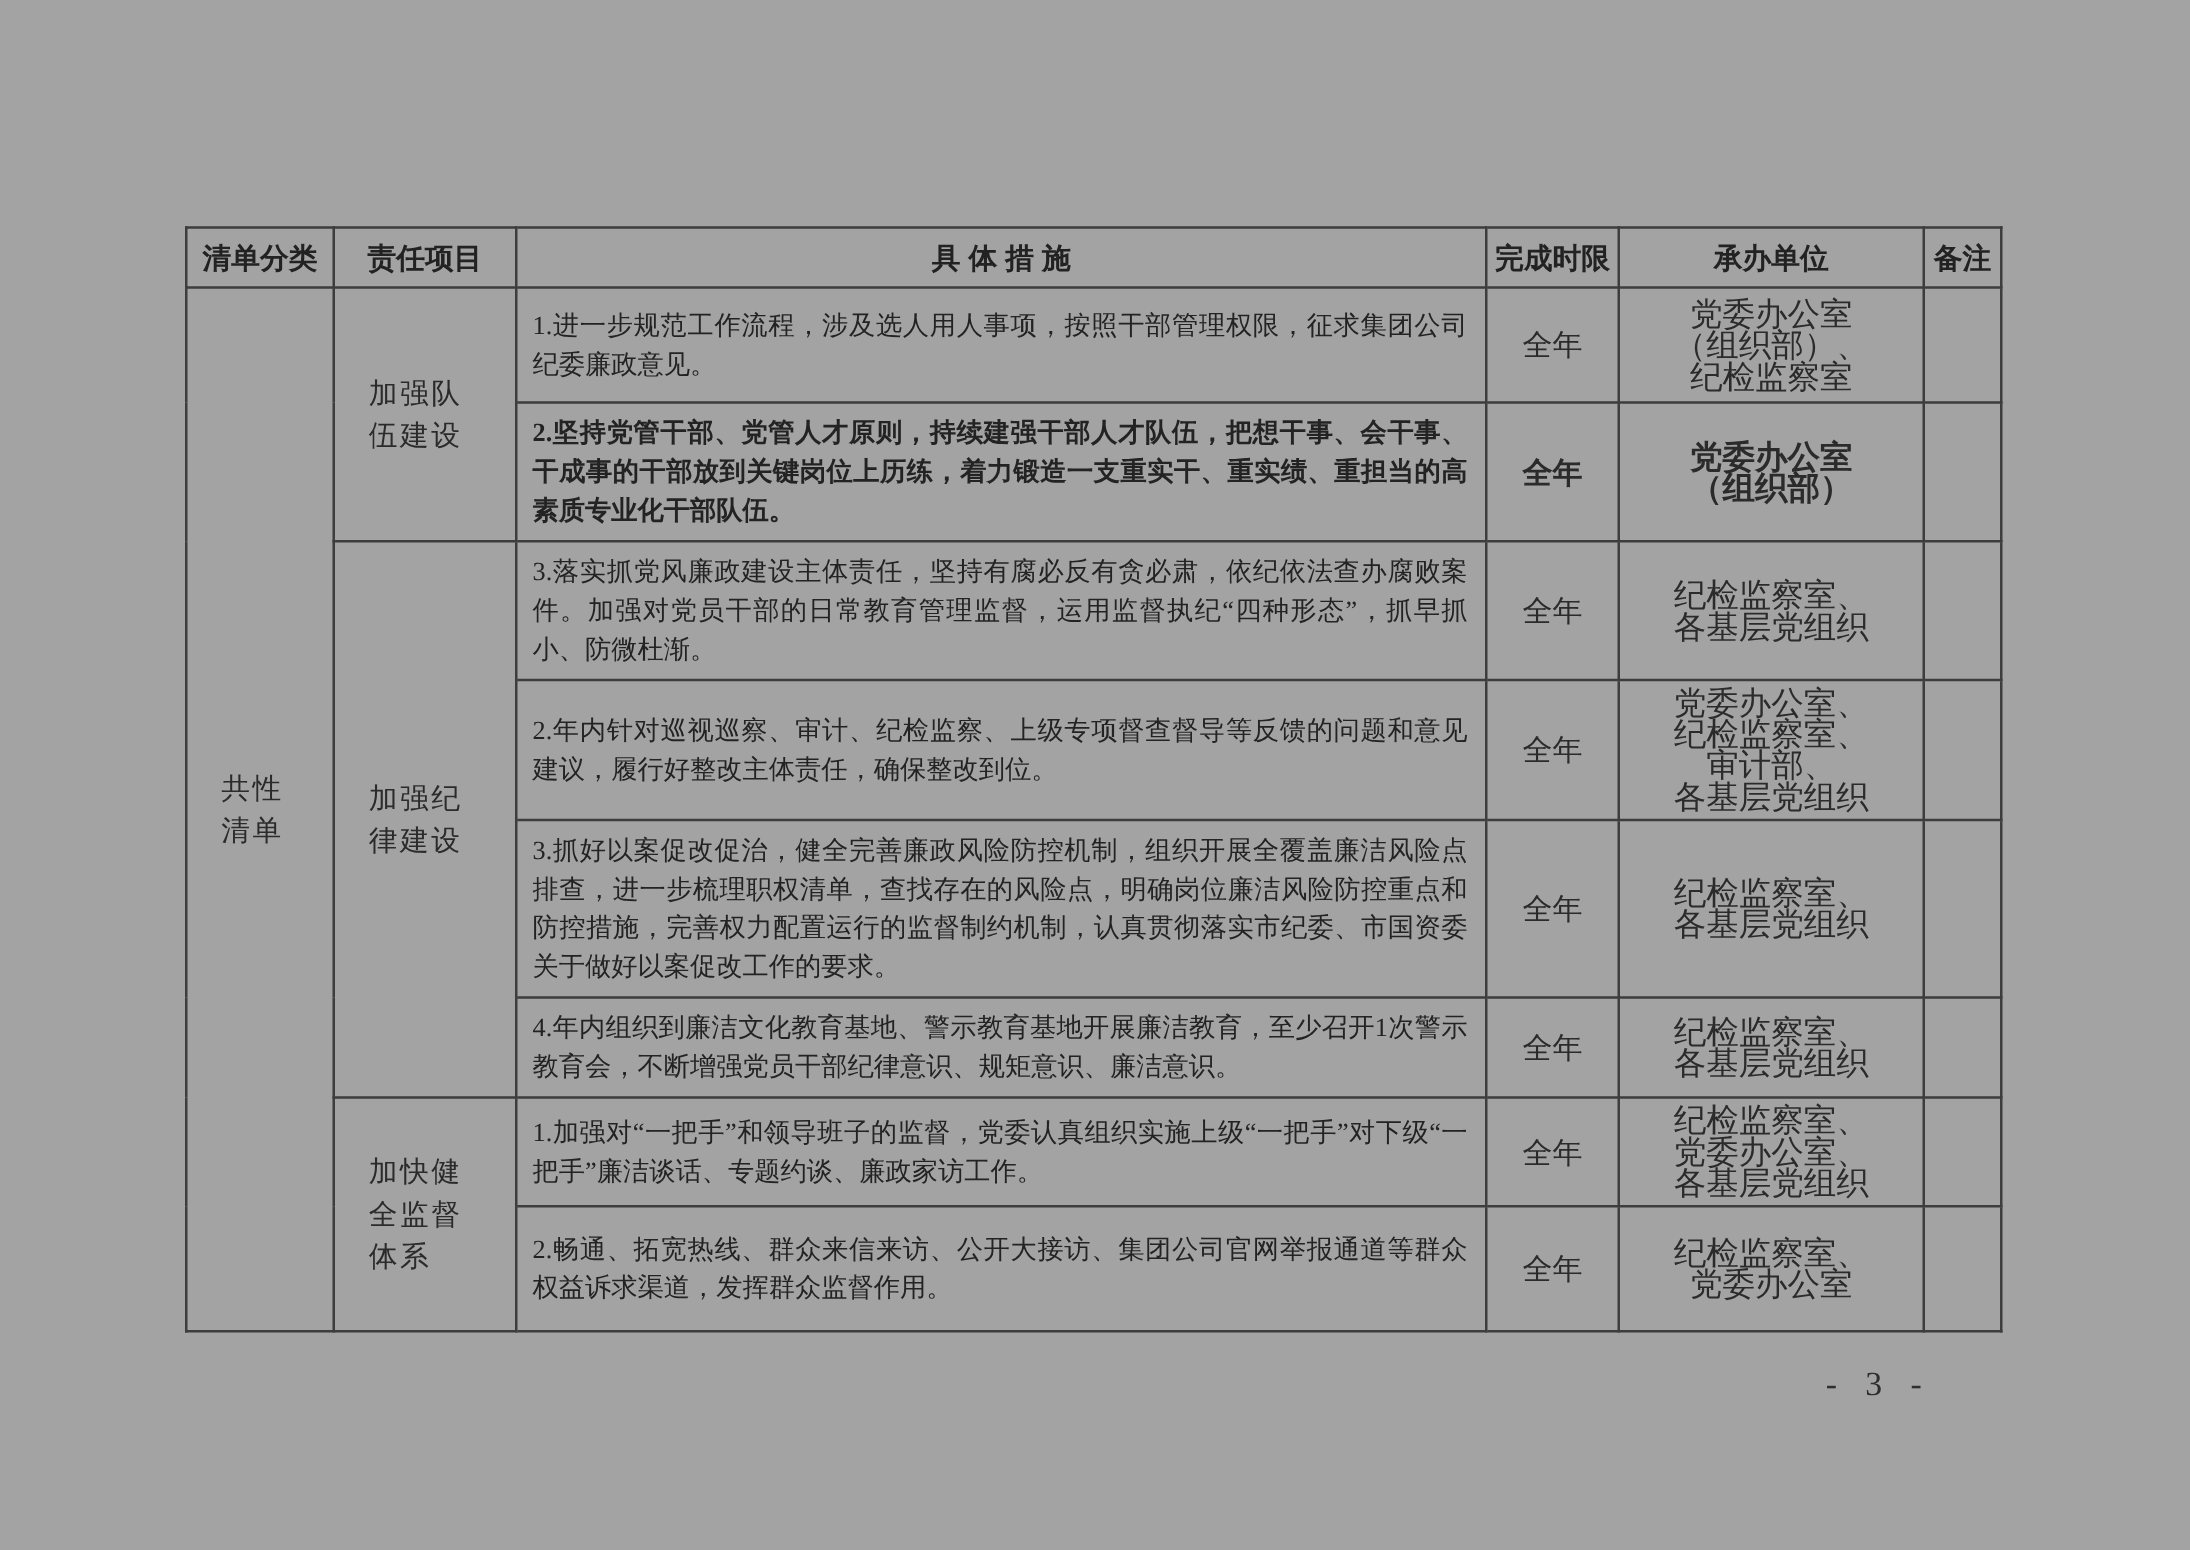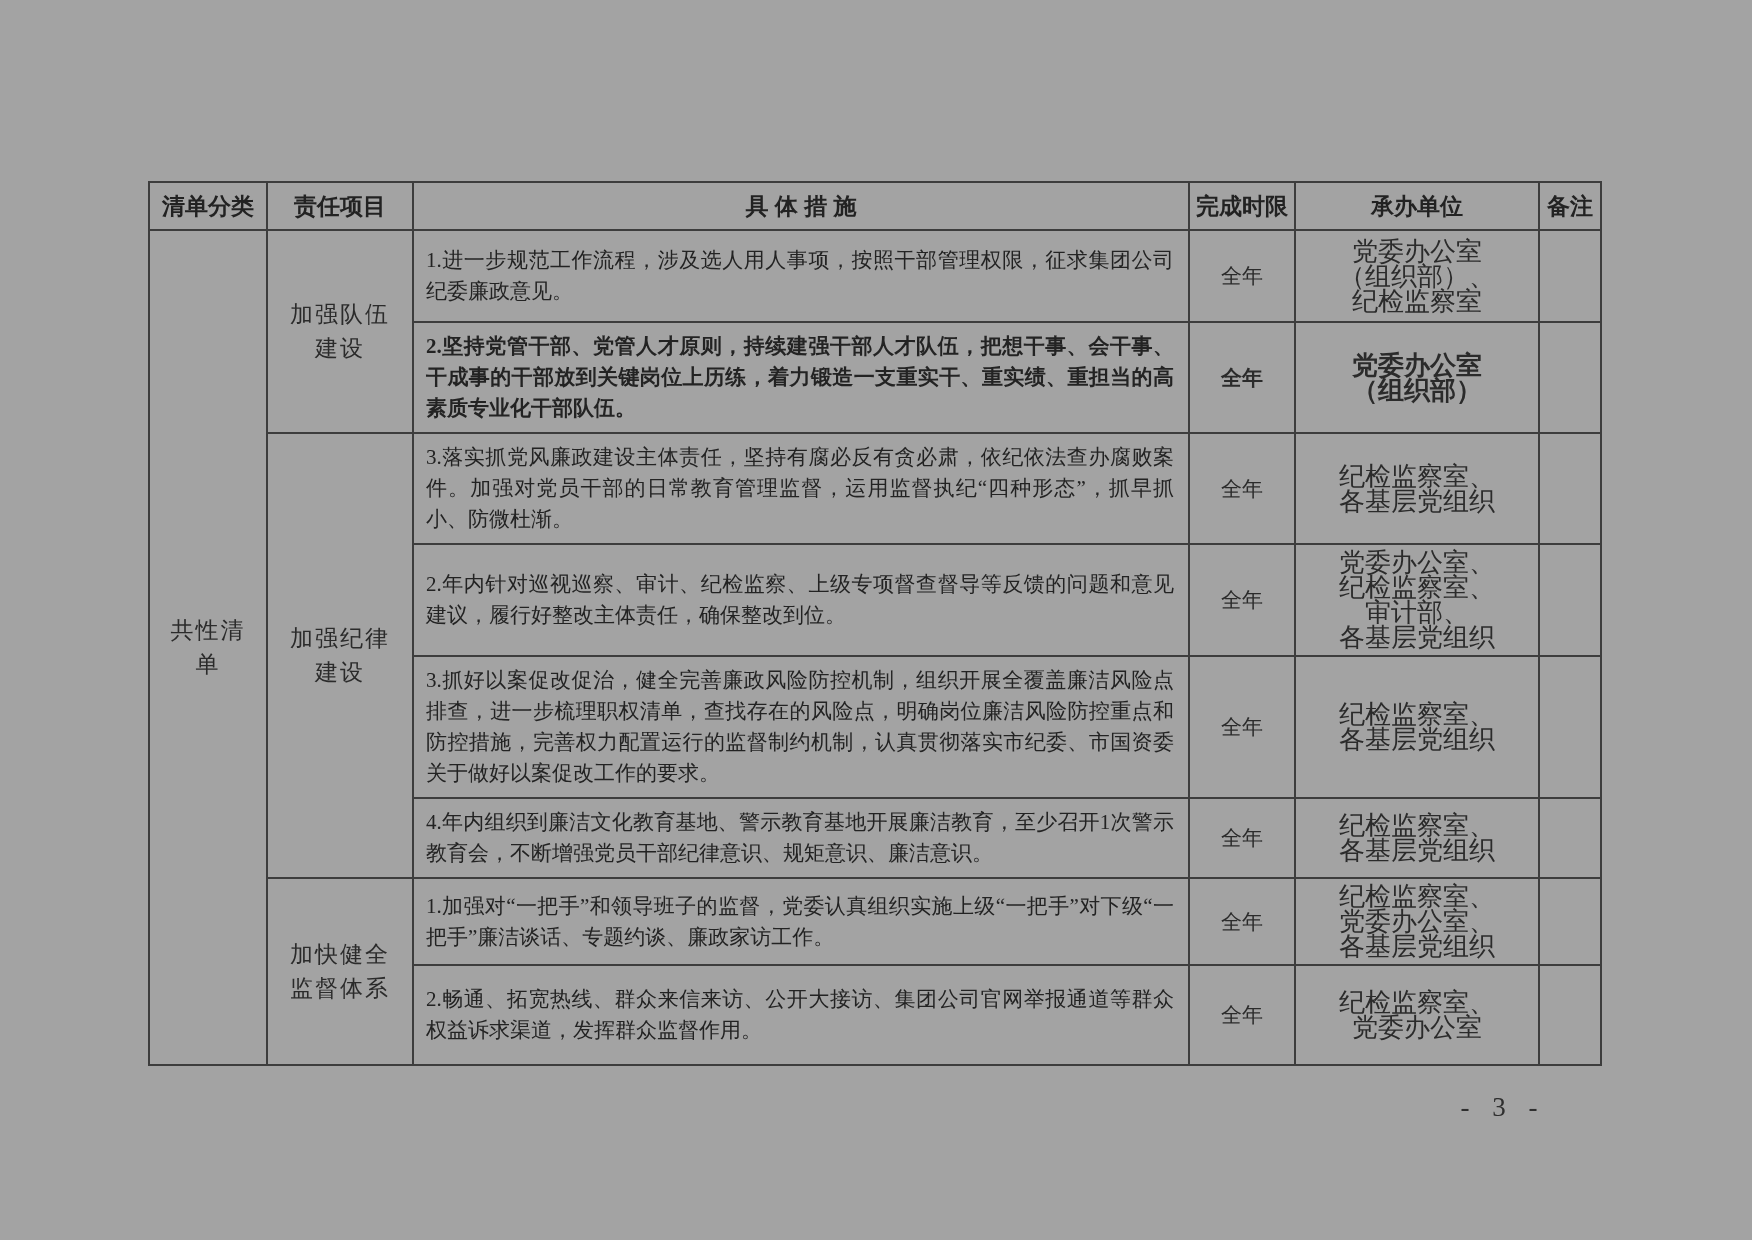--- a/index.html
+++ b/index.html
@@ -29,37 +29,37 @@
   th.hdr {
     font-family: "Liberation Sans", "DejaVu Sans", sans-serif;
     font-weight: 700;
     font-size: 23px;
     text-align: center;
     color: #222;
     height: 48px;
     padding: 2px 4px;
   }
   td.cat-cell, td.proj-cell {
-    text-align: center;
+    text-align: left;
     font-size: 23px;
     letter-spacing: 2px;
     line-height: 34px;
-    padding: 4px 16px;
+    padding: 4px 27px;
     color: #2b2b2b;
   }
   td.measure-cell {
     font-size: 21px;
     line-height: 31px;
     text-align: justify;
     padding: 8px 14px 8px 12px;
     color: #232323;
   }
   td.deadline-cell {
     text-align: center;
-    font-size: 21px;
+    font-size: 24px;
     padding: 4px;
     color: #2b2b2b;
   }
   td.unit-cell {
     text-align: center;
     font-size: 26px;
     line-height: 25px;
     white-space: pre-line;
     padding: 0 6px;
     color: #2b2b2b;

